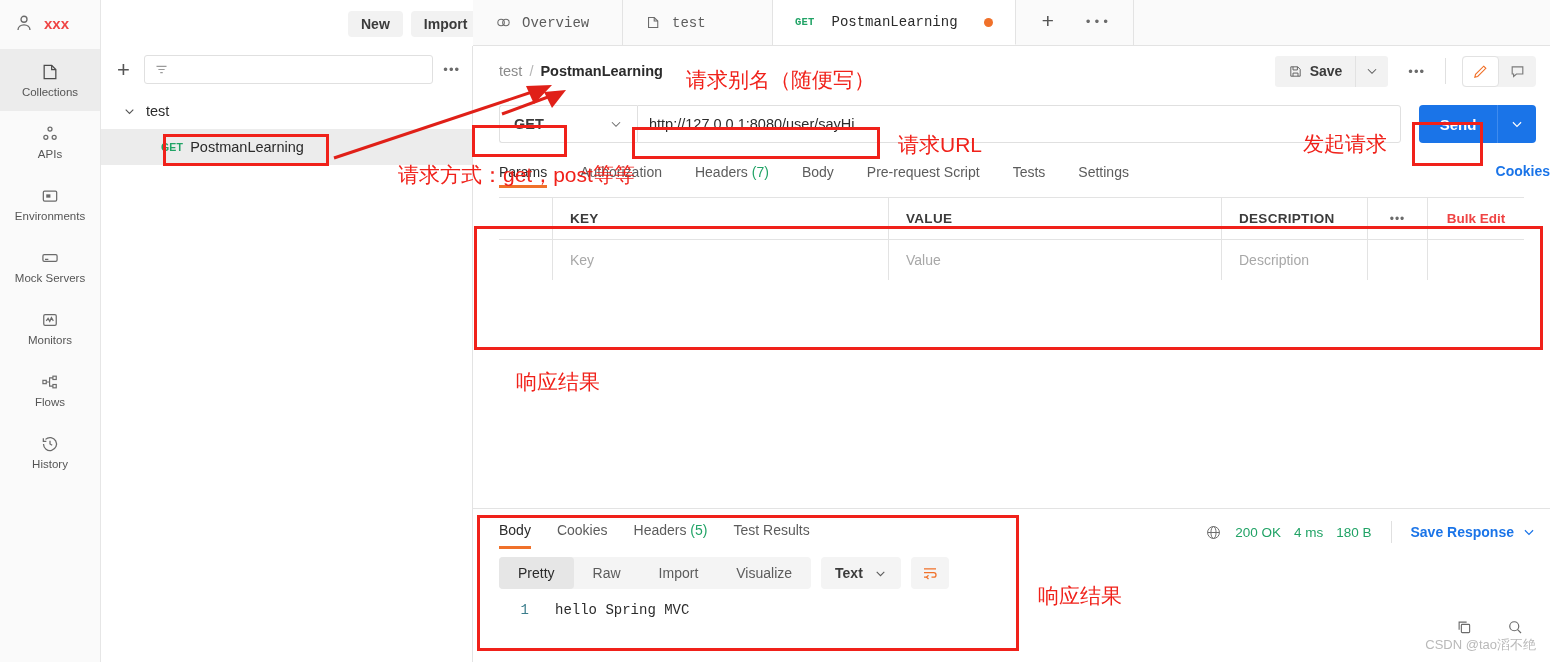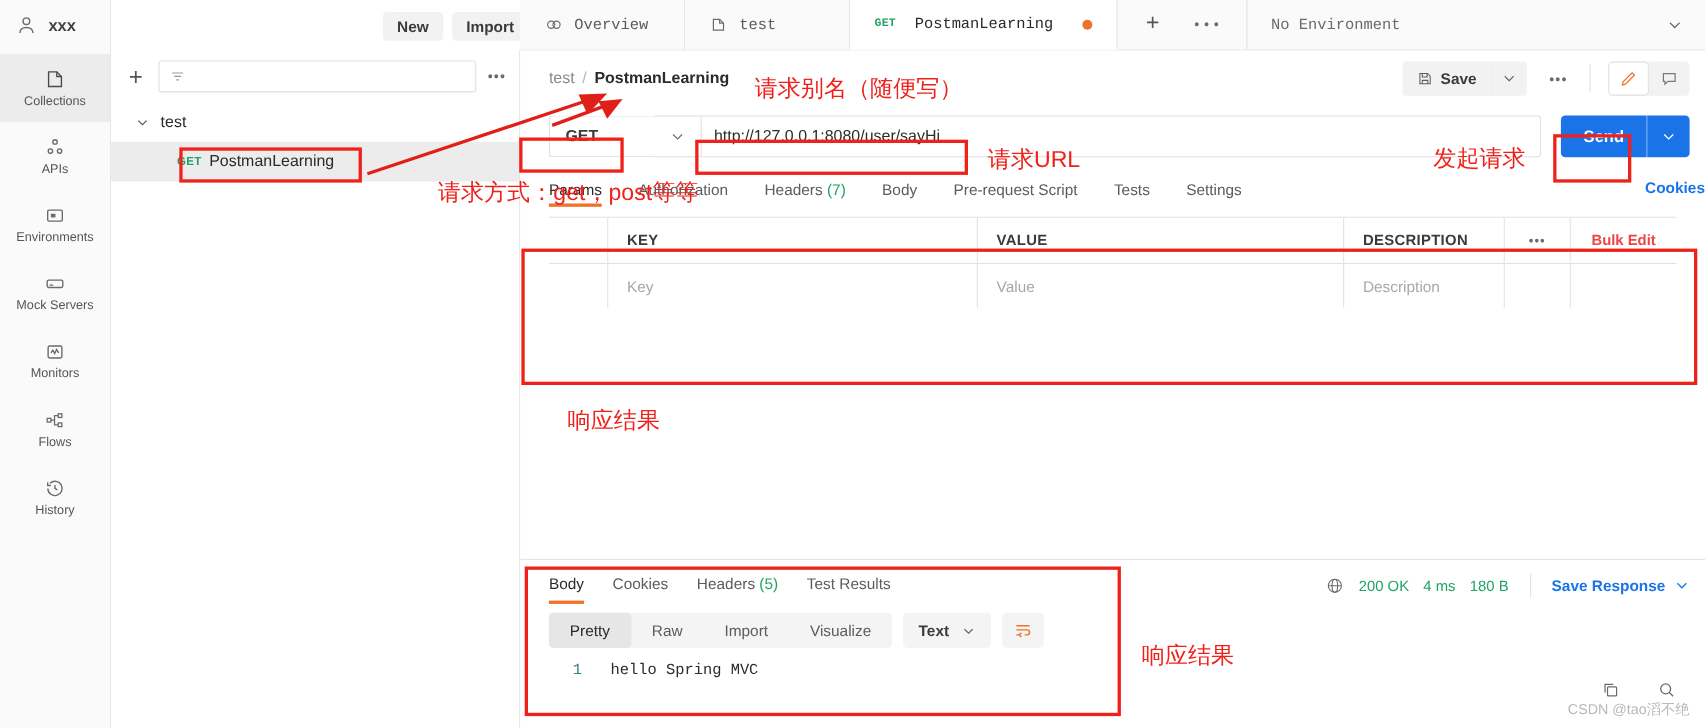--- a/index.html
+++ b/index.html
@@ -15,21 +15,21 @@
   
   .rail {
     position: absolute; left: 0; top: 0; width: 101px; height: 662px;
     background: #fafafa; border-right: 1px solid #e6e6e6;
   }
   .rail-head {
     height: 46px; display: flex; align-items: center; padding-left: 14px;
     background: #fafafa;
   }
   .user-ico { width: 20px; height: 20px; color: #6b6b6b; }
-  .user-name { font-size: 15px; font-weight: 700; color: #404040; margin-left: 10px; }
+  .user-name { font-size: 15px; font-weight: 700; color: #ef4444; margin-left: 10px; }
 
   .rail-items { padding-top: 3px; }
   .rail-item {
     height: 62px; display: flex; flex-direction: column; align-items: center;
     justify-content: center; gap: 5px; cursor: pointer;
   }
   .rail-item.active { background: #ececec; }
   .rail-item svg { width: 20px; height: 20px; }
   .rail-label { font-size: 11.5px; color: #555; line-height: 1; }
 
@@ -313,26 +313,20 @@
     </div>
     <div class="tab active">
       <span class="meth-get">GET</span>
       <span>PostmanLearning</span>
       <span class="dot-unsaved"></span>
     </div>
     <div class="tab-actions">
       <span class="plus-btn">+</span>
       <span class="sb-dots">•••</span>
     </div>
-    <div class="env-select">
-      <span>No Environment</span>
-      <svg viewBox="0 0 24 24" fill="none" stroke="currentColor" stroke-width="1.8">
-          <path d="M5 9l7 7 7-7"></path>
-        </svg>
-    </div>
   </div>
 
   <div class="main">
 
     <div class="crumb-row">
       <span class="crumb-parent">test</span>
       <span class="crumb-sep">/</span>
       <span class="crumb-cur">PostmanLearning</span>
       <span class="spacer"></span>
       <div class="save-grp">

